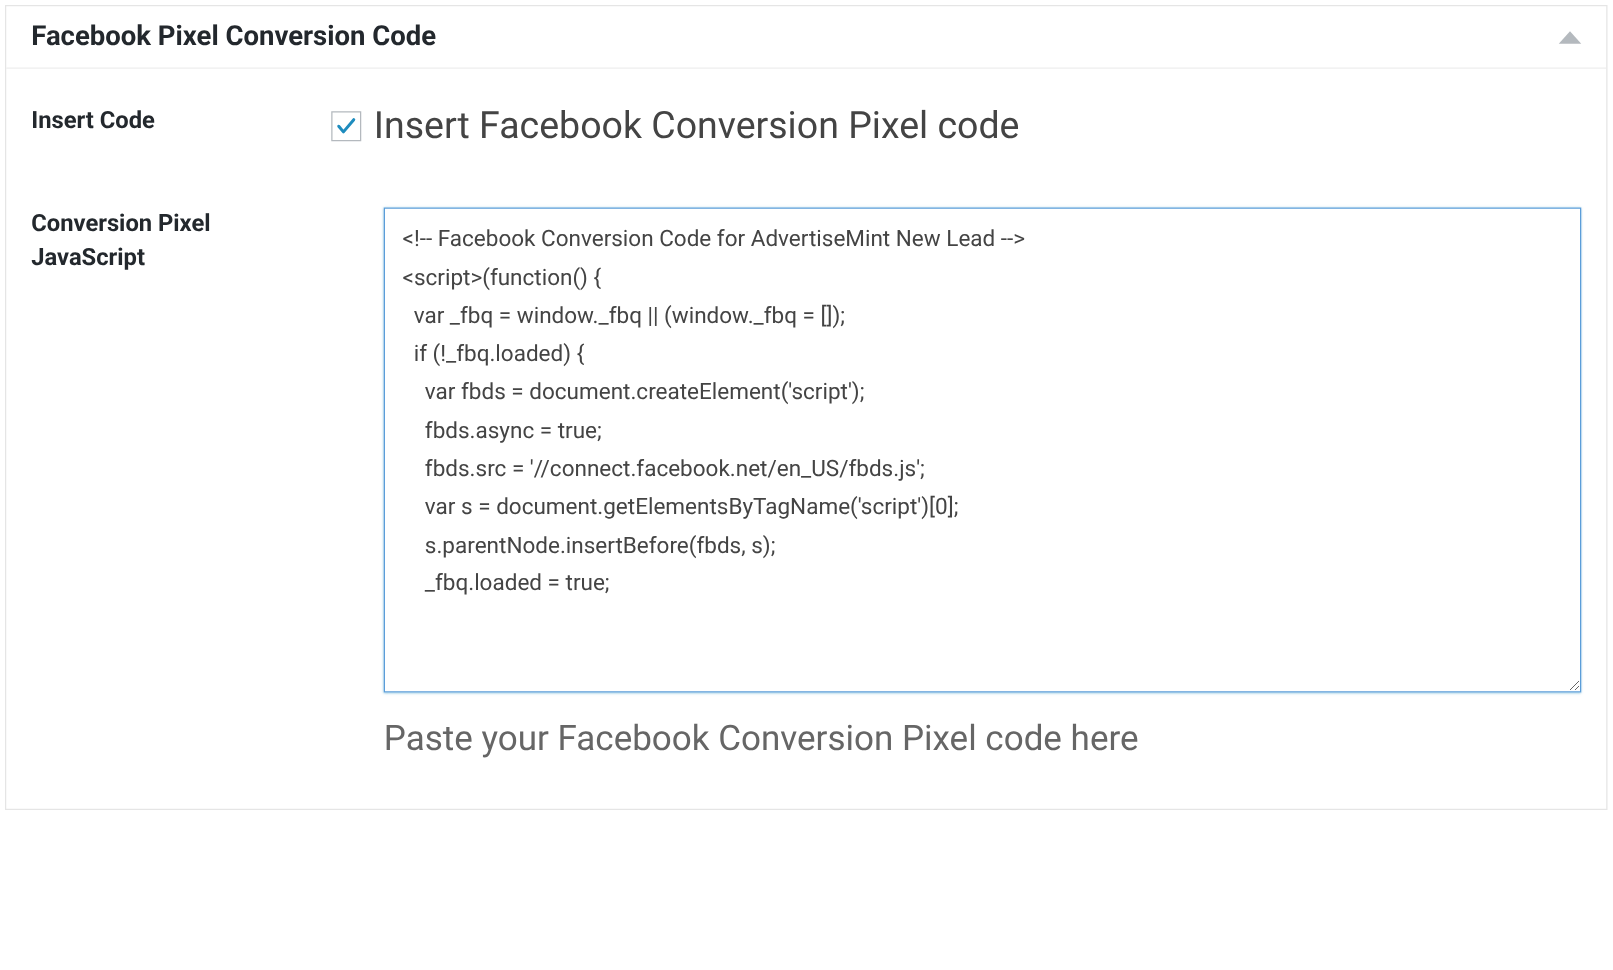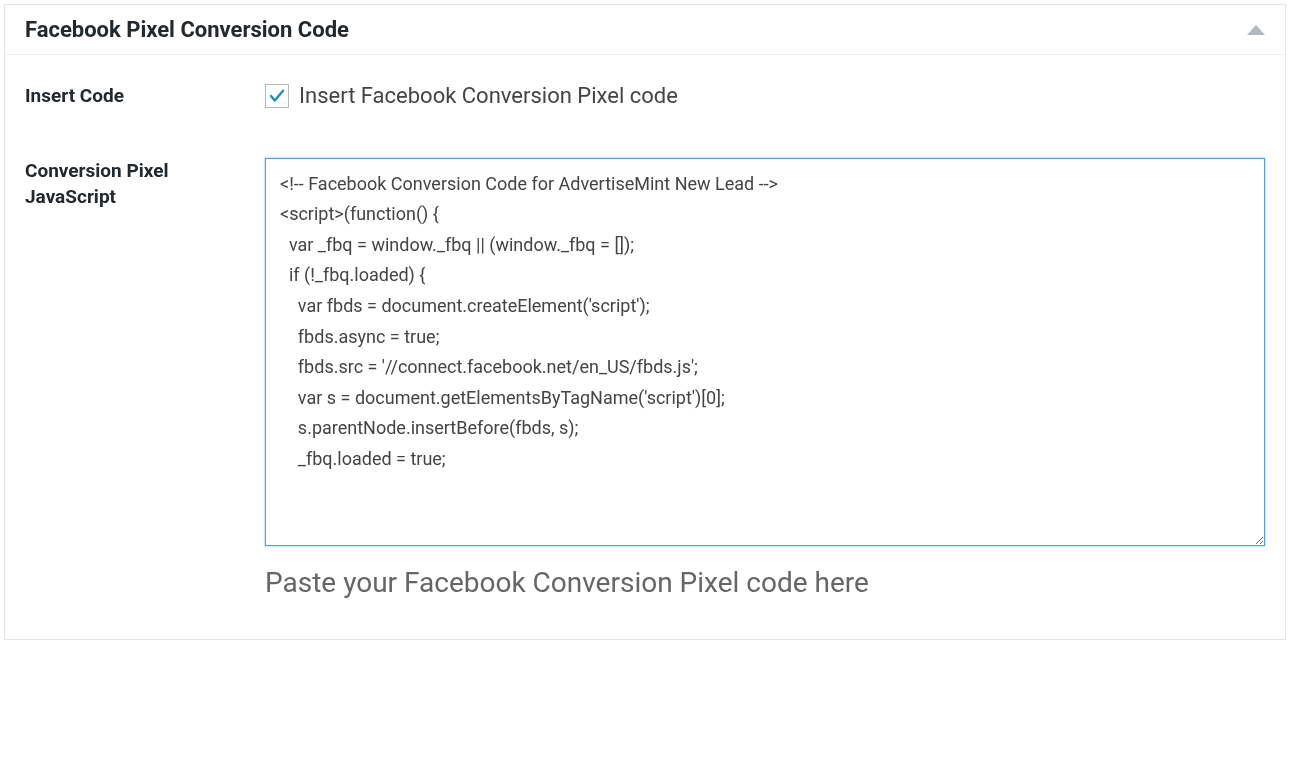--- a/index.html
+++ b/index.html
@@ -40,20 +40,21 @@
     .panel-body {
       padding: 28px 20px 24px 20px;
     }
     .form-row {
       display: flex;
       align-items: flex-start;
       margin-bottom: 48px;
     }
     .form-row:last-child {
       margin-bottom: 16px;
+      gap: 42px;
     }
     .form-label {
       width: 240px;
       flex-shrink: 0;
       font-size: 19px;
       font-weight: 700;
       color: #23282d;
       line-height: 1.4;
       padding-right: 16px;
     }
@@ -74,21 +75,21 @@
       cursor: pointer;
       flex-shrink: 0;
     }
     .cb svg {
       position: absolute;
       top: 50%;
       left: 50%;
       transform: translate(-50%, -50%);
     }
     .checkbox-label {
-      font-size: 22px;
+      font-size: 30px;
       color: #444;
       font-weight: 400;
     }
     .code-textarea {
       width: 100%;
       height: 388px;
       padding: 10px 14px;
       font-size: 18px;
       font-family: -apple-system, BlinkMacSystemFont, "Segoe UI", Roboto, Arial, sans-serif;
       color: #444;

